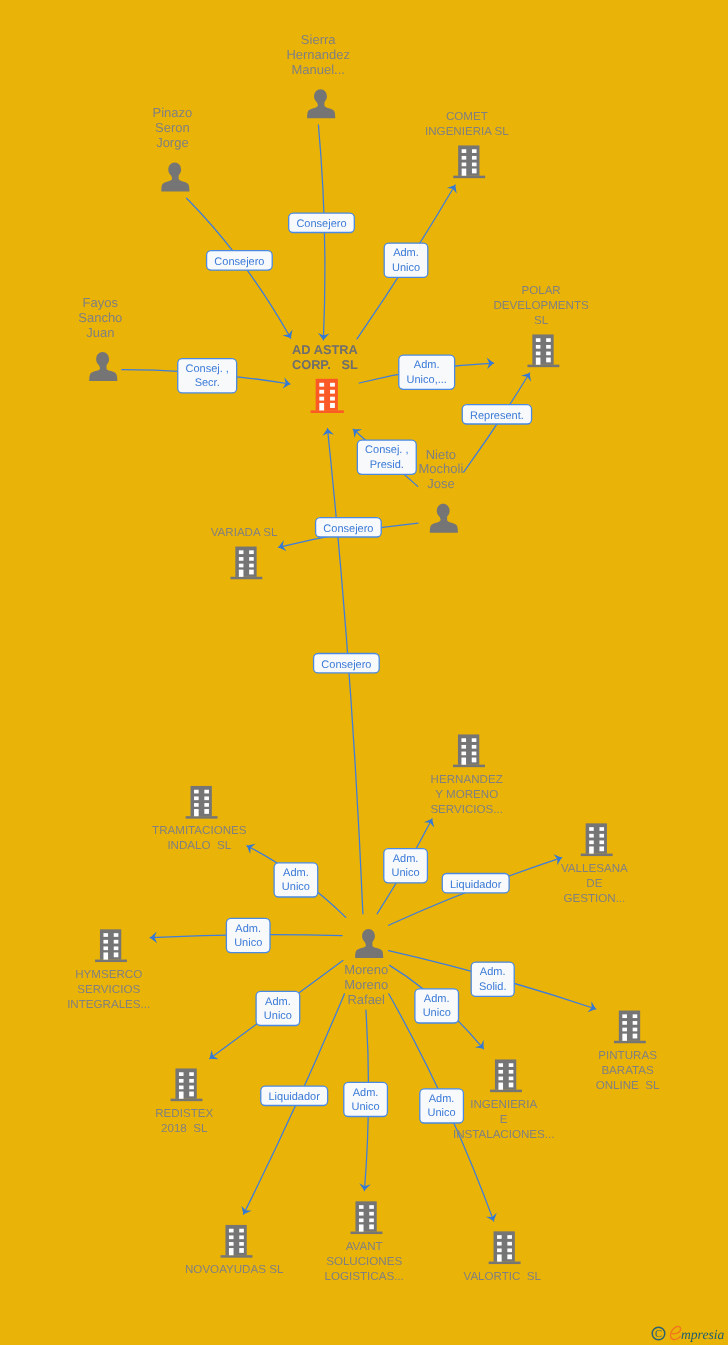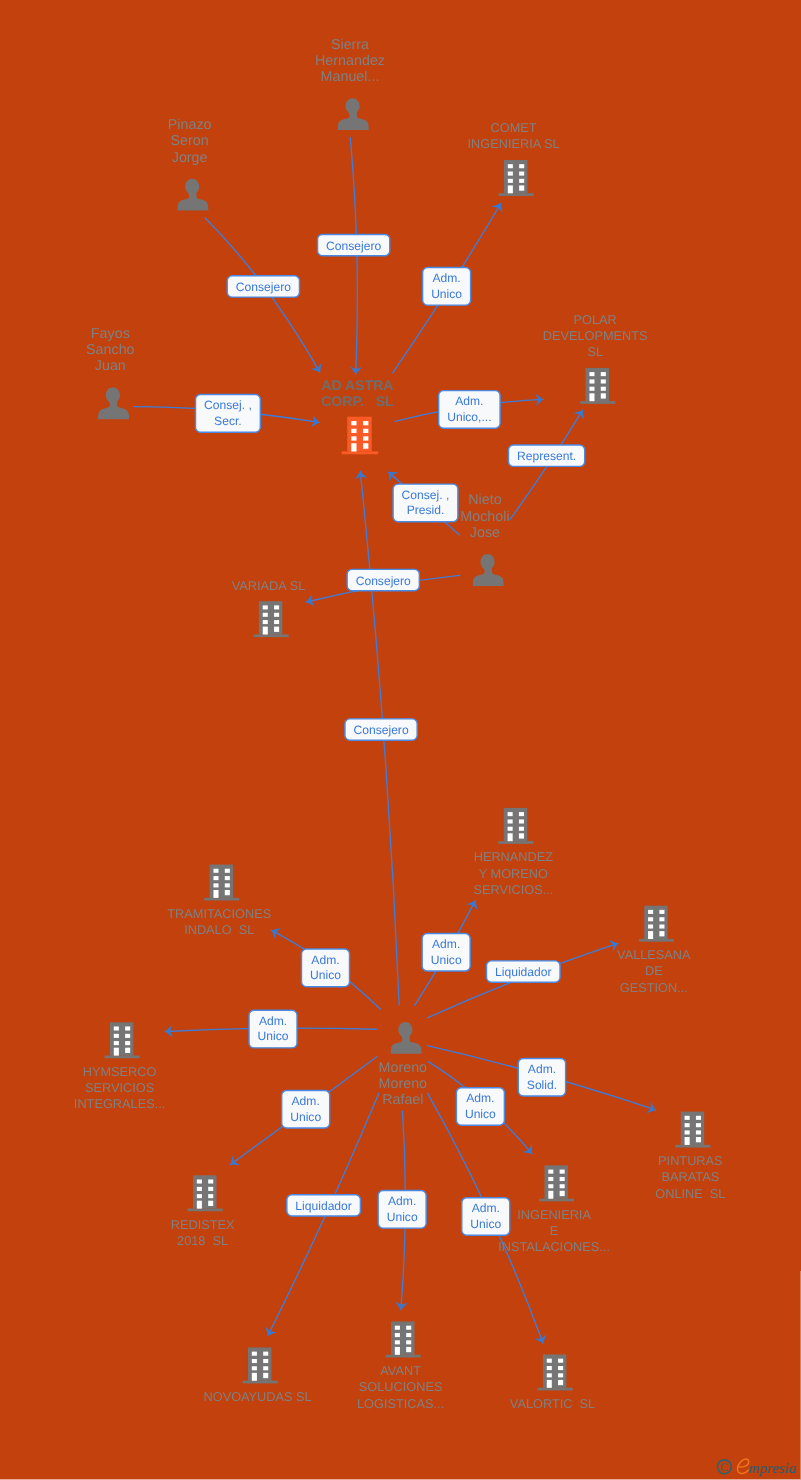--- a/index.html
+++ b/index.html
@@ -1,18 +1,18 @@
 <!DOCTYPE html>
 <html><head>
 <meta charset="utf-8">
 <style>
   html,body{margin:0;padding:0;background:#ffffff;}
   body{width:728px;height:1345px;position:relative;overflow:hidden;
        font-family:"Liberation Sans",sans-serif;-webkit-font-smoothing:antialiased;text-rendering:geometricPrecision;}
-  #stage{position:absolute;left:0;top:0;width:728px;height:1345px;background:#c2410c;}
+  #stage{position:absolute;left:0;top:0;width:728px;height:1345px;background:#eab308;}
   svg.graph{position:absolute;left:0;top:0;width:728px;height:1345px;display:block;}
   .node-label{white-space:pre;fill:#808080;font-size:11.6px;font-family:"Liberation Sans",sans-serif;text-anchor:middle;}
   .node-label.person{font-size:13px;}
   .node-label.bold{fill:#6e6e6e;font-weight:bold;font-size:12.8px;}
   .edge-line{stroke:#3e7ddc;stroke-width:1.25;fill:none;stroke-linecap:round;}
   .edge-arrow{fill:#3479d3;}
   .edge-label-box{fill:#f8f9fa;stroke:#4a8ae4;stroke-width:1.3;}
   .edge-label-text{fill:#3a7ad8;font-size:11px;font-family:"Liberation Sans",sans-serif;text-anchor:middle;}
   .logo{position:absolute;left:646px;top:1322px;width:82px;height:24px;}
 </style>

